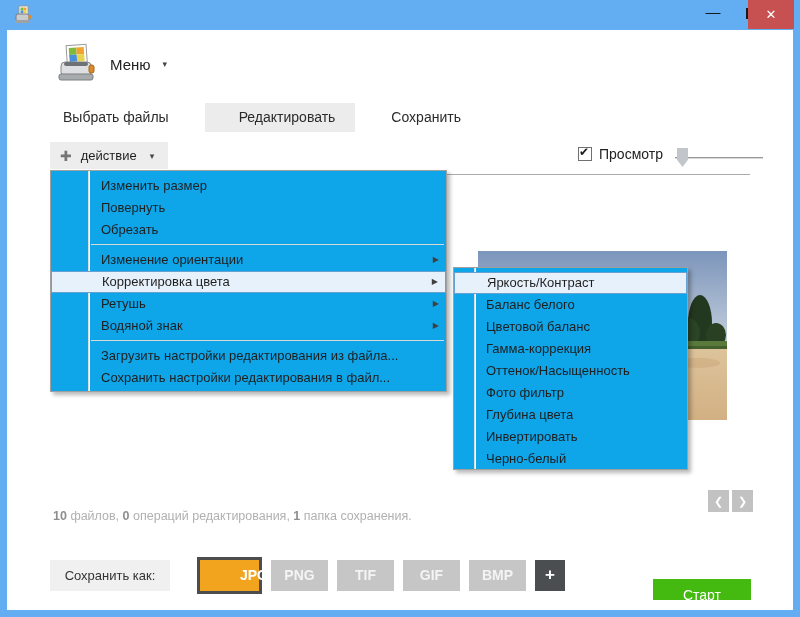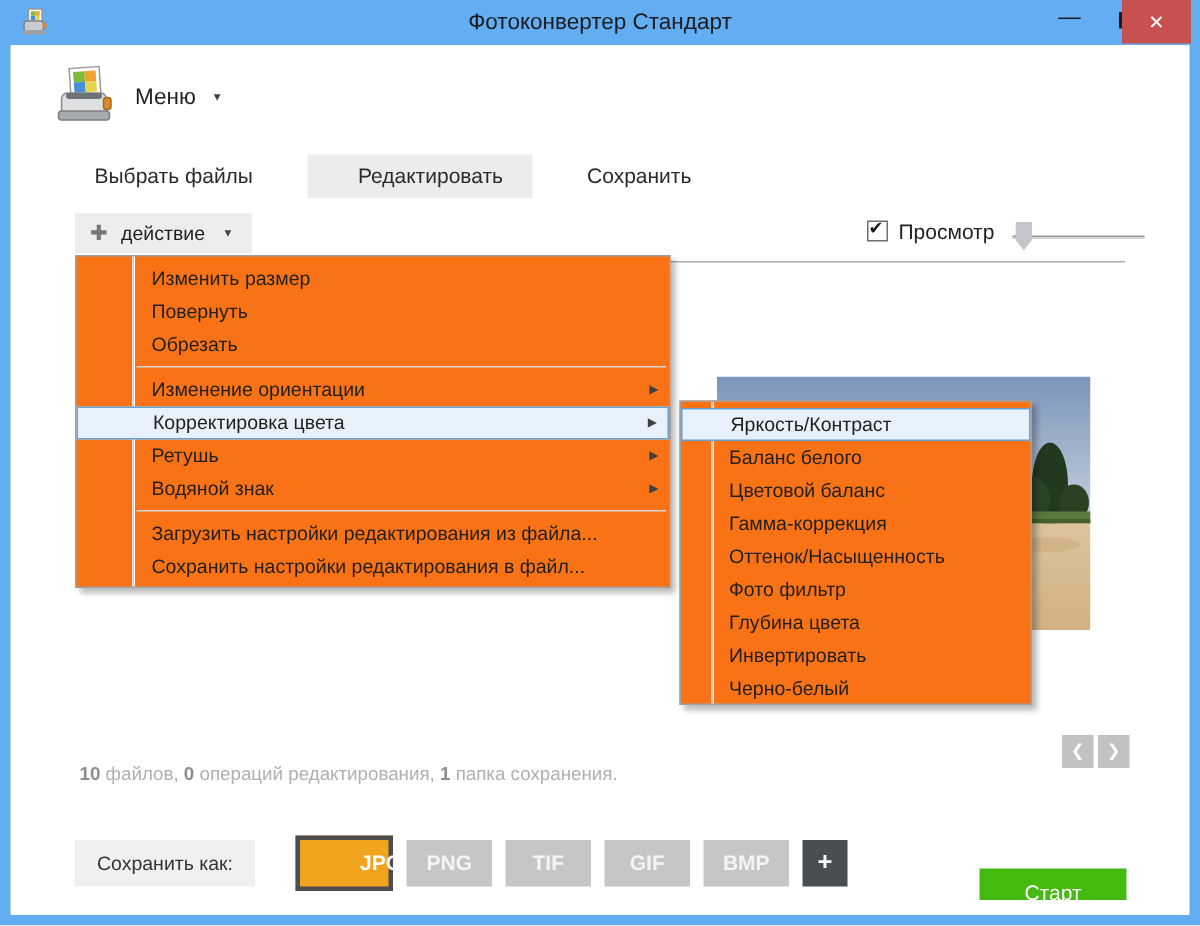--- a/index.html
+++ b/index.html
@@ -13,21 +13,21 @@
   .tb-icon { position:absolute; left:13px; top:5px; width:20px; height:20px; }
   .tb-title { position:absolute; left:0; right:0; top:6px; text-align:center; font-size:15px; color:#1c1c1c; }
   .tb-min { position:absolute; right:72px; top:0; width:30px; height:29px; color:#1a1a1a; font-size:15px; text-align:center; line-height:24px; cursor:default; }
   .tb-max { position:absolute; right:42px; top:8px; width:12px; height:11px; border:2px solid #1a1a1a; }
   .tb-close { position:absolute; right:6px; top:0; width:46px; height:29px; background:#C75050; color:#fff; font-size:13px; font-weight:bold; text-align:center; line-height:29px; }
 
   
   .content { position:absolute; left:7px; top:30px; right:7px; bottom:7px; background:#ffffff; }
 
   
-  .menu-btn { position:absolute; left:29px; top:13px; display:flex; align-items:center; gap:12px; cursor:pointer;text-align:right; }
+  .menu-btn { position:absolute; left:49px; top:13px; display:flex; align-items:center; gap:12px; cursor:pointer;text-align:right; }
   .printer-icon { width:42px; height:42px; display:block; }
   .menu-label { font-size:15px; color:#222; }
   .caret { font-size:9px; color:#444; }
 
   
   .tabs { position:absolute; left:36px; top:73px; display:flex; }
   .tab { height:29px; line-height:29px; padding:0 20px; margin-right:16px; font-size:14px; color:#2b2b2b; cursor:pointer; }
   .tab.active { background:#ECECEC;padding-left:34px; }
 
   
@@ -44,21 +44,21 @@
   .slider { position:absolute; left:668px; top:118px; width:88px; height:20px; cursor:pointer; }
   .slider .track { position:absolute; left:0; right:0; top:9px; height:2px; background:#999; border-bottom:1px solid #d8d8d8; }
   .slider .thumb { position:absolute; left:2px; top:0; width:11px; height:19px; background:#C2C6CA; clip-path:polygon(0 0,100% 0,100% 62%,50% 100%,0 62%); filter:drop-shadow(0 0 1px #70757a); }
 
   .hsep { position:absolute; left:43px; top:144px; width:700px; height:1px; background:#ABABAB; }
 
   
   .preview-image { position:absolute; left:471px; top:221px; width:249px; height:169px; }
 
   
-  .dropdown { position:absolute; background:#f97316; border:1px solid #A0A0A0; box-shadow:3px 3px 4px rgba(0,0,0,0.28); padding-top:4px; padding-bottom:4px; z-index:5; }
+  .dropdown { position:absolute; background:#0ea5e9; border:1px solid #A0A0A0; box-shadow:3px 3px 4px rgba(0,0,0,0.28); padding-top:4px; padding-bottom:4px; z-index:5; }
   .dropdown::before { content:""; position:absolute; top:0; bottom:0; width:1px; background:#DCDCDC; box-shadow:1px 0 0 #FAFAFA; }
   #main-menu { left:43px; top:140px; width:397px; height:222px; }
   #main-menu::before { left:37px; }
   #submenu { left:446px; top:237px; width:235px; height:203px; z-index:6; }
   #submenu::before { left:20px; }
   .mrow { position:relative; height:22px; line-height:22px; font-size:13px; color:#1f1f1f; cursor:pointer; }
   #main-menu .mrow { padding-left:50px; }
   #submenu .mrow { padding-left:32px; }
   .mrow.hl { background:#E7F1FB; border:1px solid #66A1D2; line-height:20px; }
   .marrow { position:absolute; right:7px; top:0; font-size:8px; color:#404040; }
@@ -92,21 +92,20 @@
         <rect x="6" y="1" width="9" height="9" fill="#fff" stroke="#999"></rect>
         <rect x="7.5" y="2.5" width="3" height="3" fill="#7FBA3C"></rect>
         <rect x="10.5" y="2.5" width="3" height="3" fill="#F0A32F"></rect>
         <rect x="7.5" y="5.5" width="3" height="3" fill="#4A90D9"></rect>
         <rect x="10.5" y="5.5" width="3" height="3" fill="#E8D44C"></rect>
         <rect x="3" y="9" width="13" height="7" rx="2" fill="#C9CCCE" stroke="#7c7f82"></rect>
         <rect x="2" y="15" width="15" height="3" rx="1" fill="#9FA2A5"></rect>
         <rect x="15.5" y="10" width="2.5" height="4" rx="1" fill="#D98A2B"></rect>
       </svg>
     </span>
-    <span class="tb-title">Фотоконвертер Стандарт</span>
     <span class="tb-min">—</span>
     <span class="tb-max"></span>
     <span class="tb-close">✕</span>
   </div>
 
   <div class="content">
 
     <div class="menu-btn">
       <span class="printer-icon">
         <svg width="42" height="42" viewBox="0 0 42 42">

